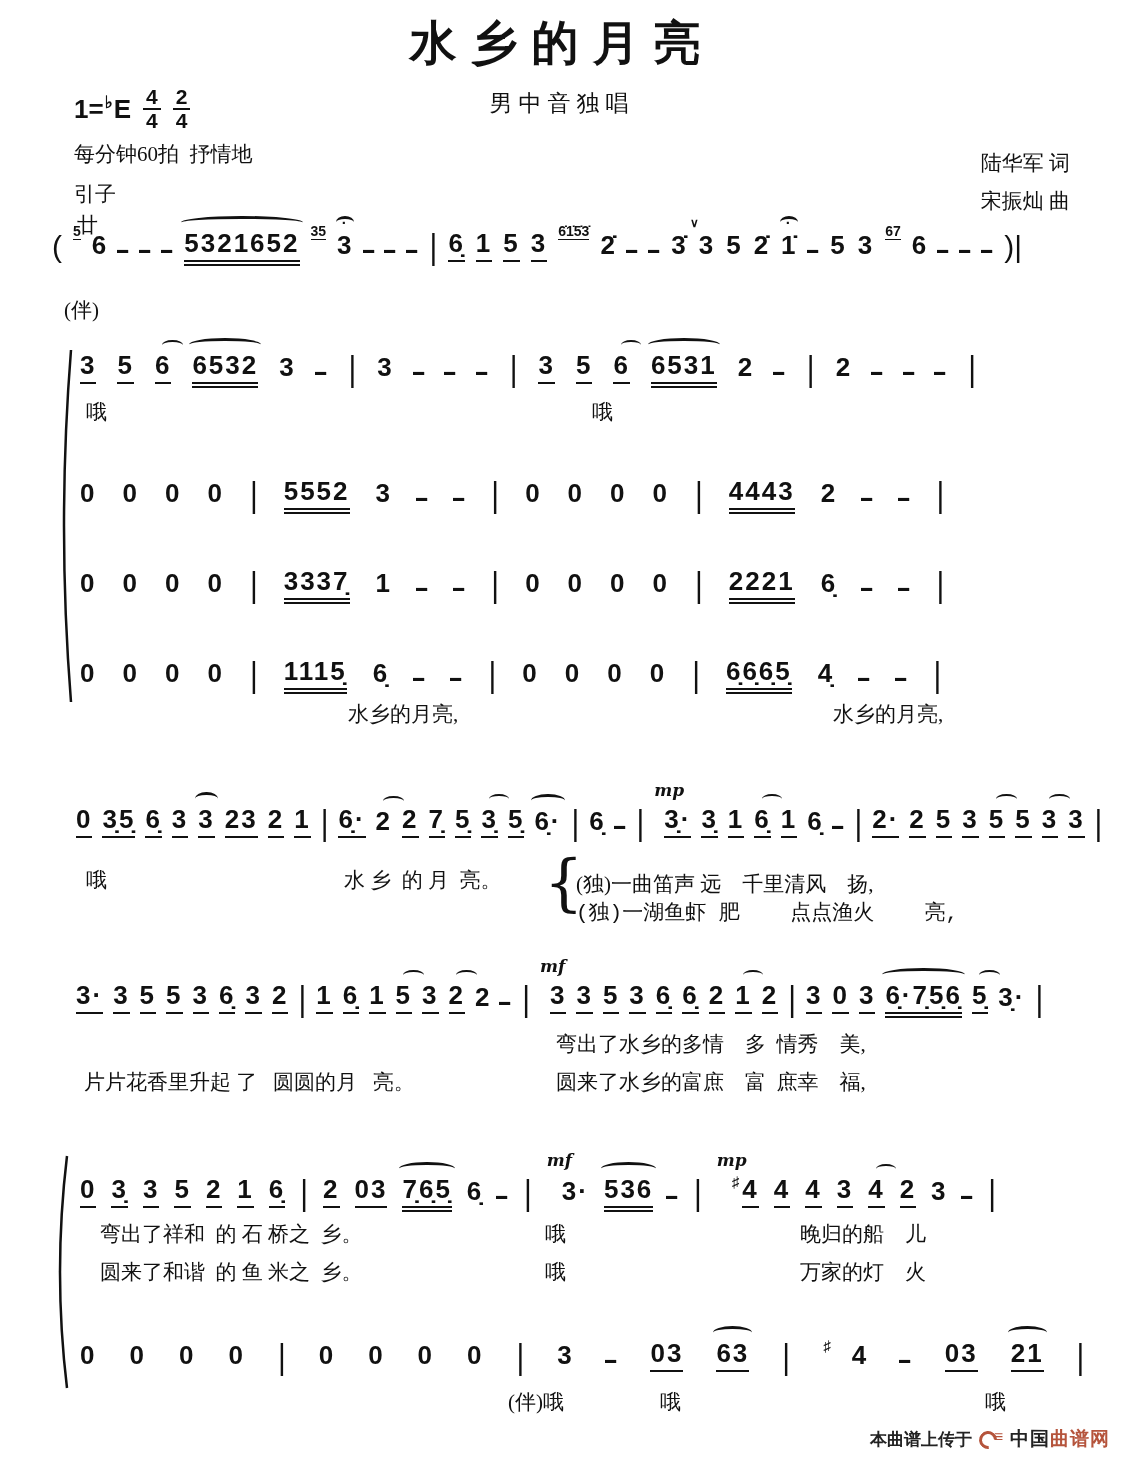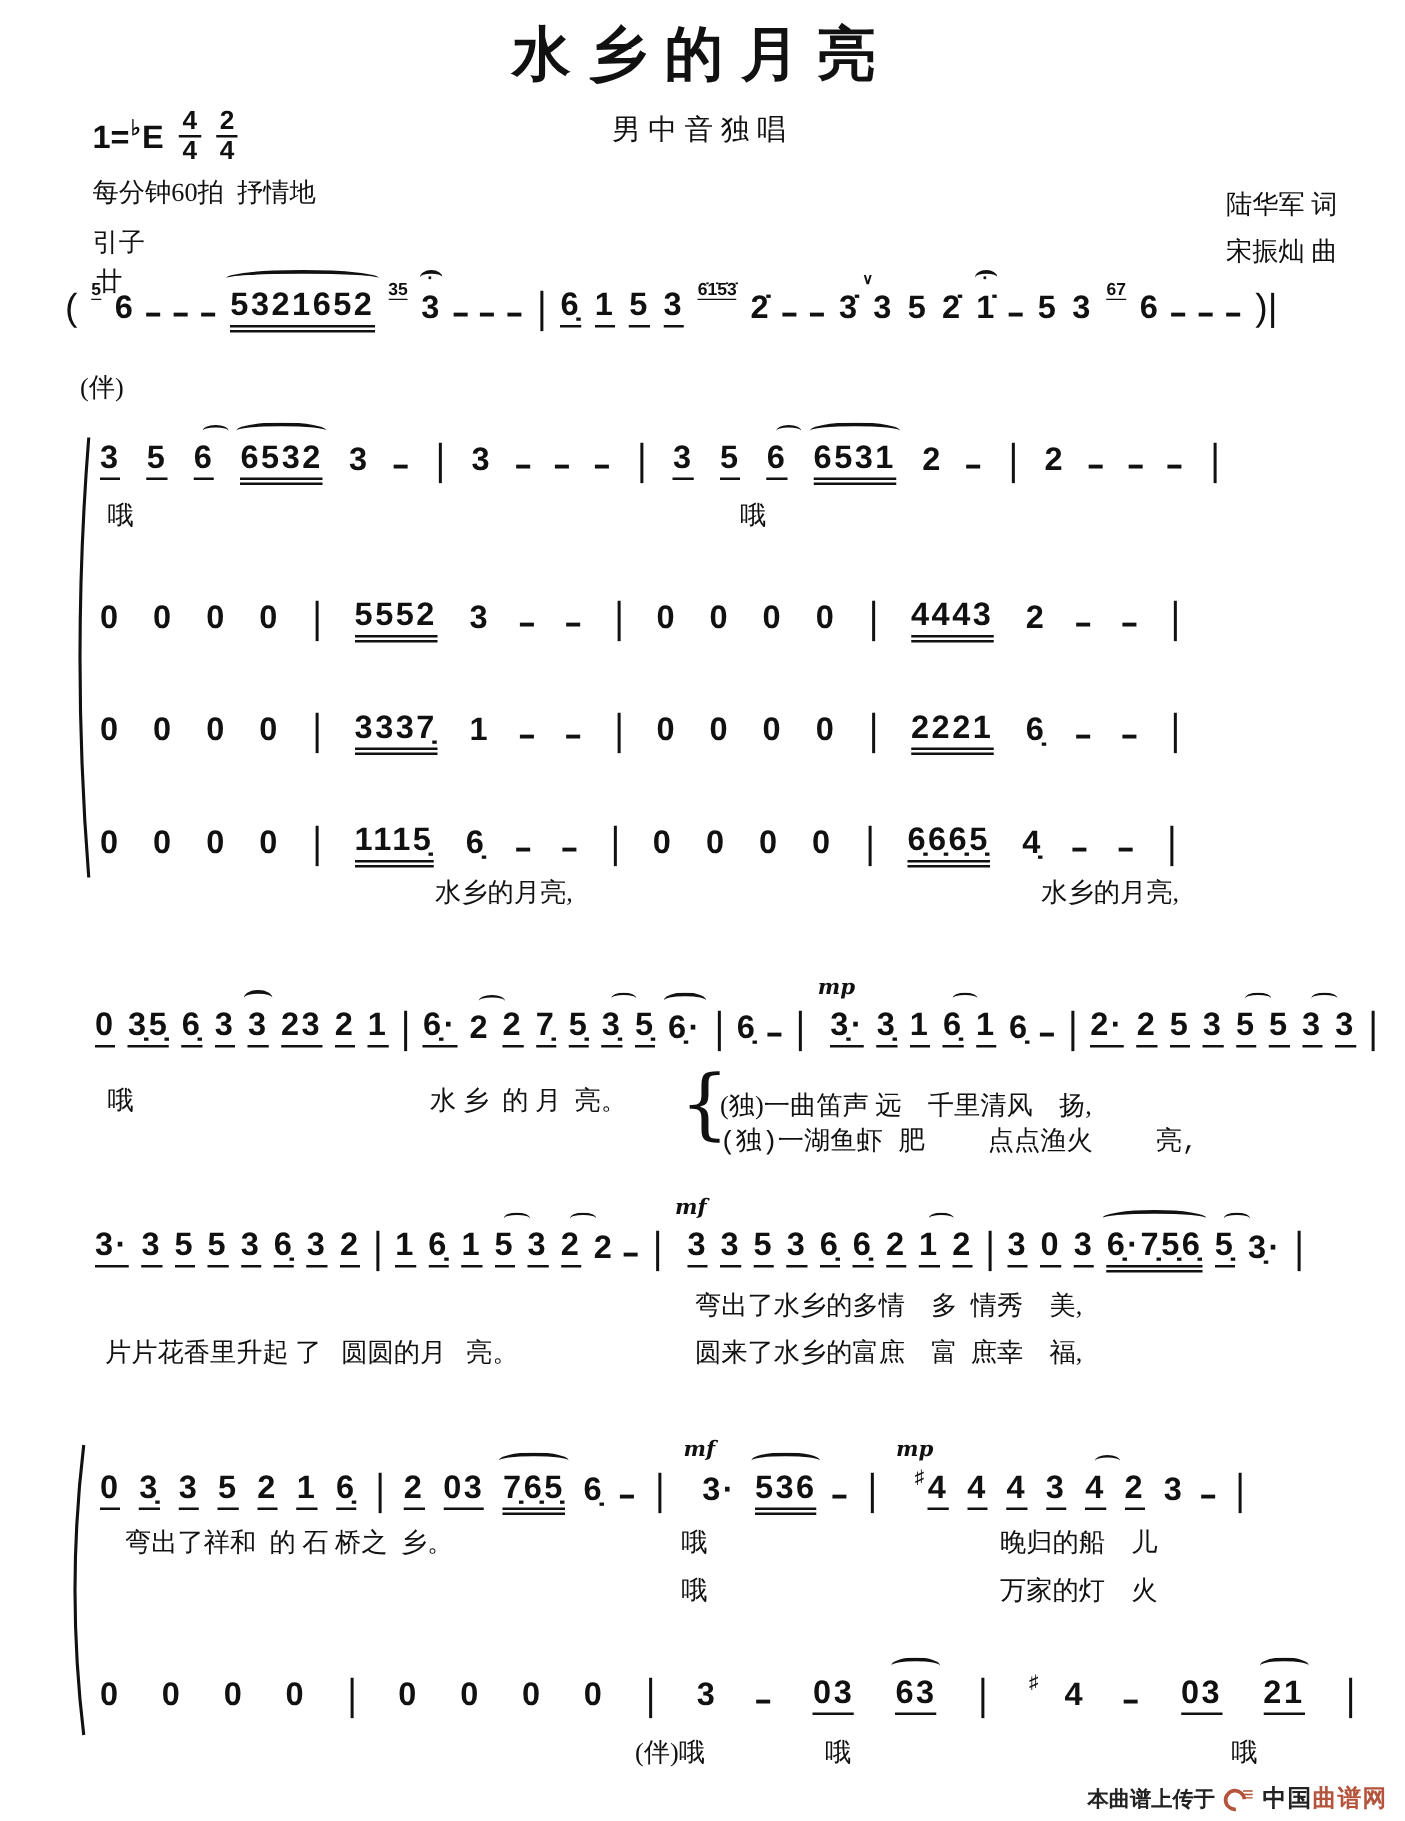--- a/index.html
+++ b/index.html
@@ -371,20 +371,21 @@
       <span class="tk u1">3</span>
       <span class="tk u1 tie">4</span>
       <span class="tk u1">2</span>
       <span class="tk">3</span>
       <span class="tk dash">-</span>
       <span class="tk bar">|</span>
     </div>
   <div class="lyric lyE1a">弯出了祥和  的 石 桥之  乡。</div>
   <div class="lyric lyE1m">哦</div>
   <div class="lyric lyE1b">晚归的船    儿</div>
+  <div class="lyric lyE2a">圆来了和谐  的 鱼 米之  乡。</div>
   <div class="lyric lyE2m">哦</div>
   <div class="lyric lyE2b">万家的灯    火</div>
 
   <div class="row rowF">
       <span class="tk">0</span>
       <span class="tk">0</span>
       <span class="tk">0</span>
       <span class="tk">0</span>
       <span class="tk bar">|</span>
       <span class="tk">0</span>

